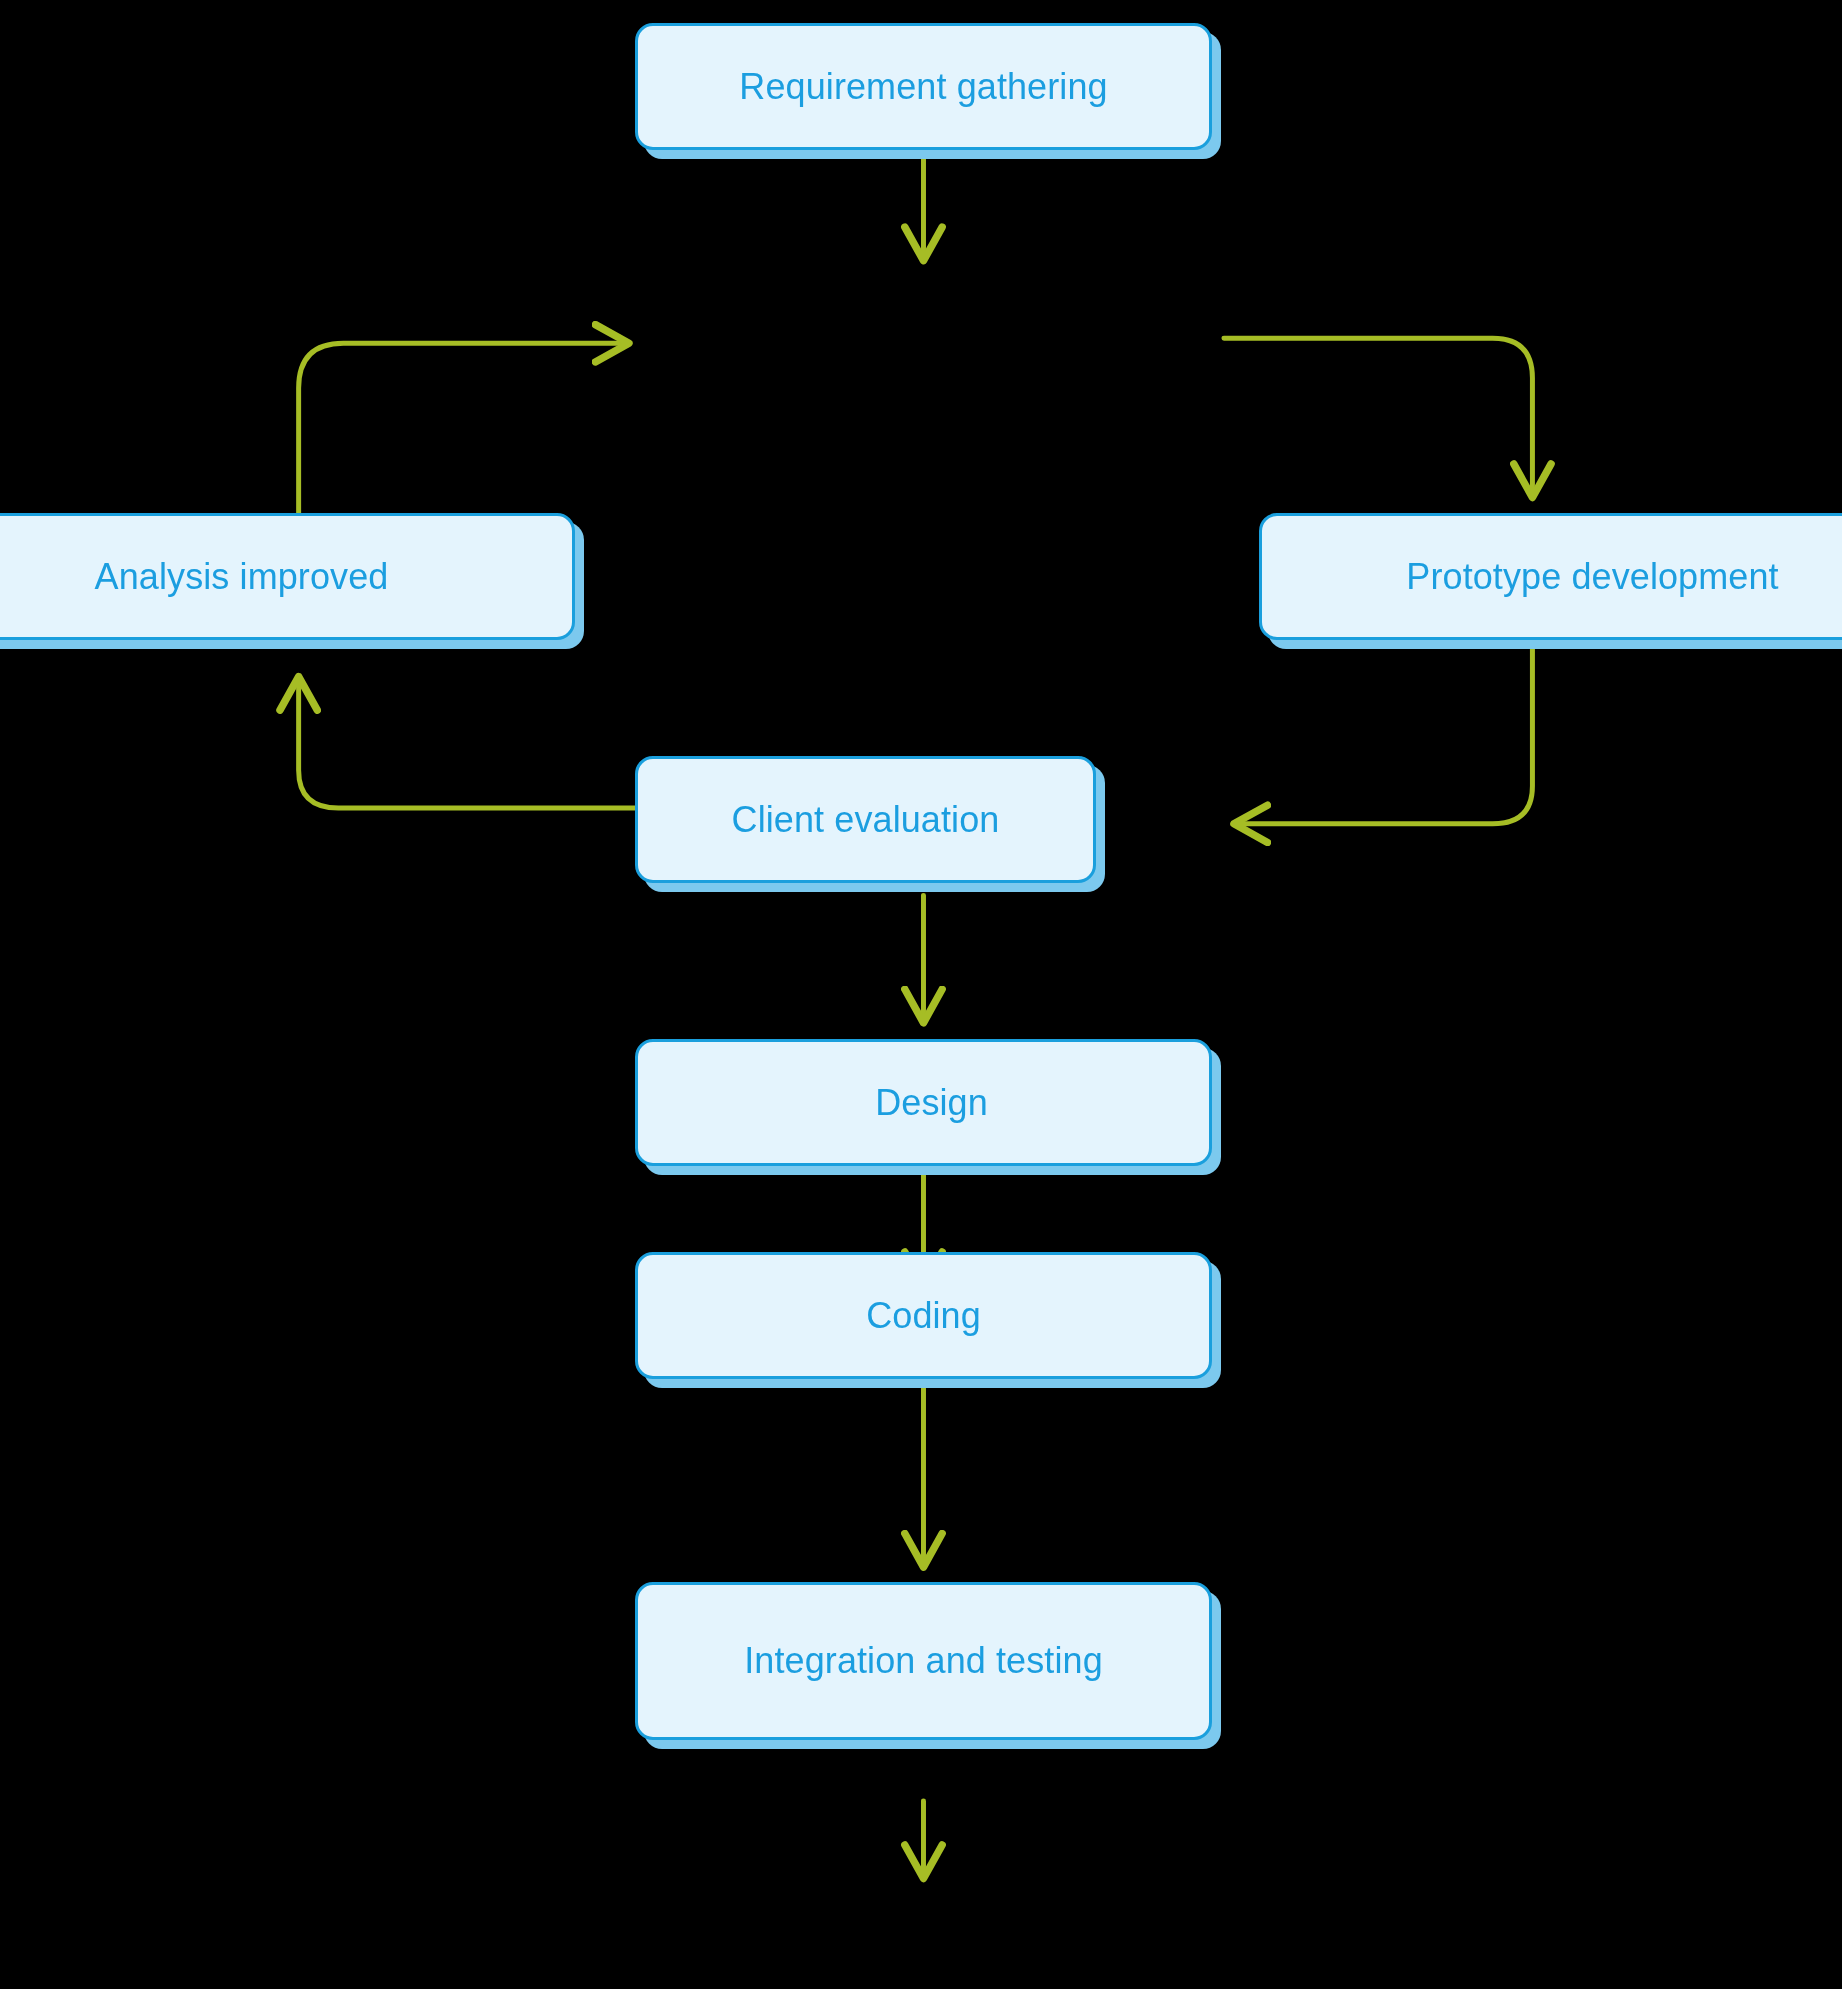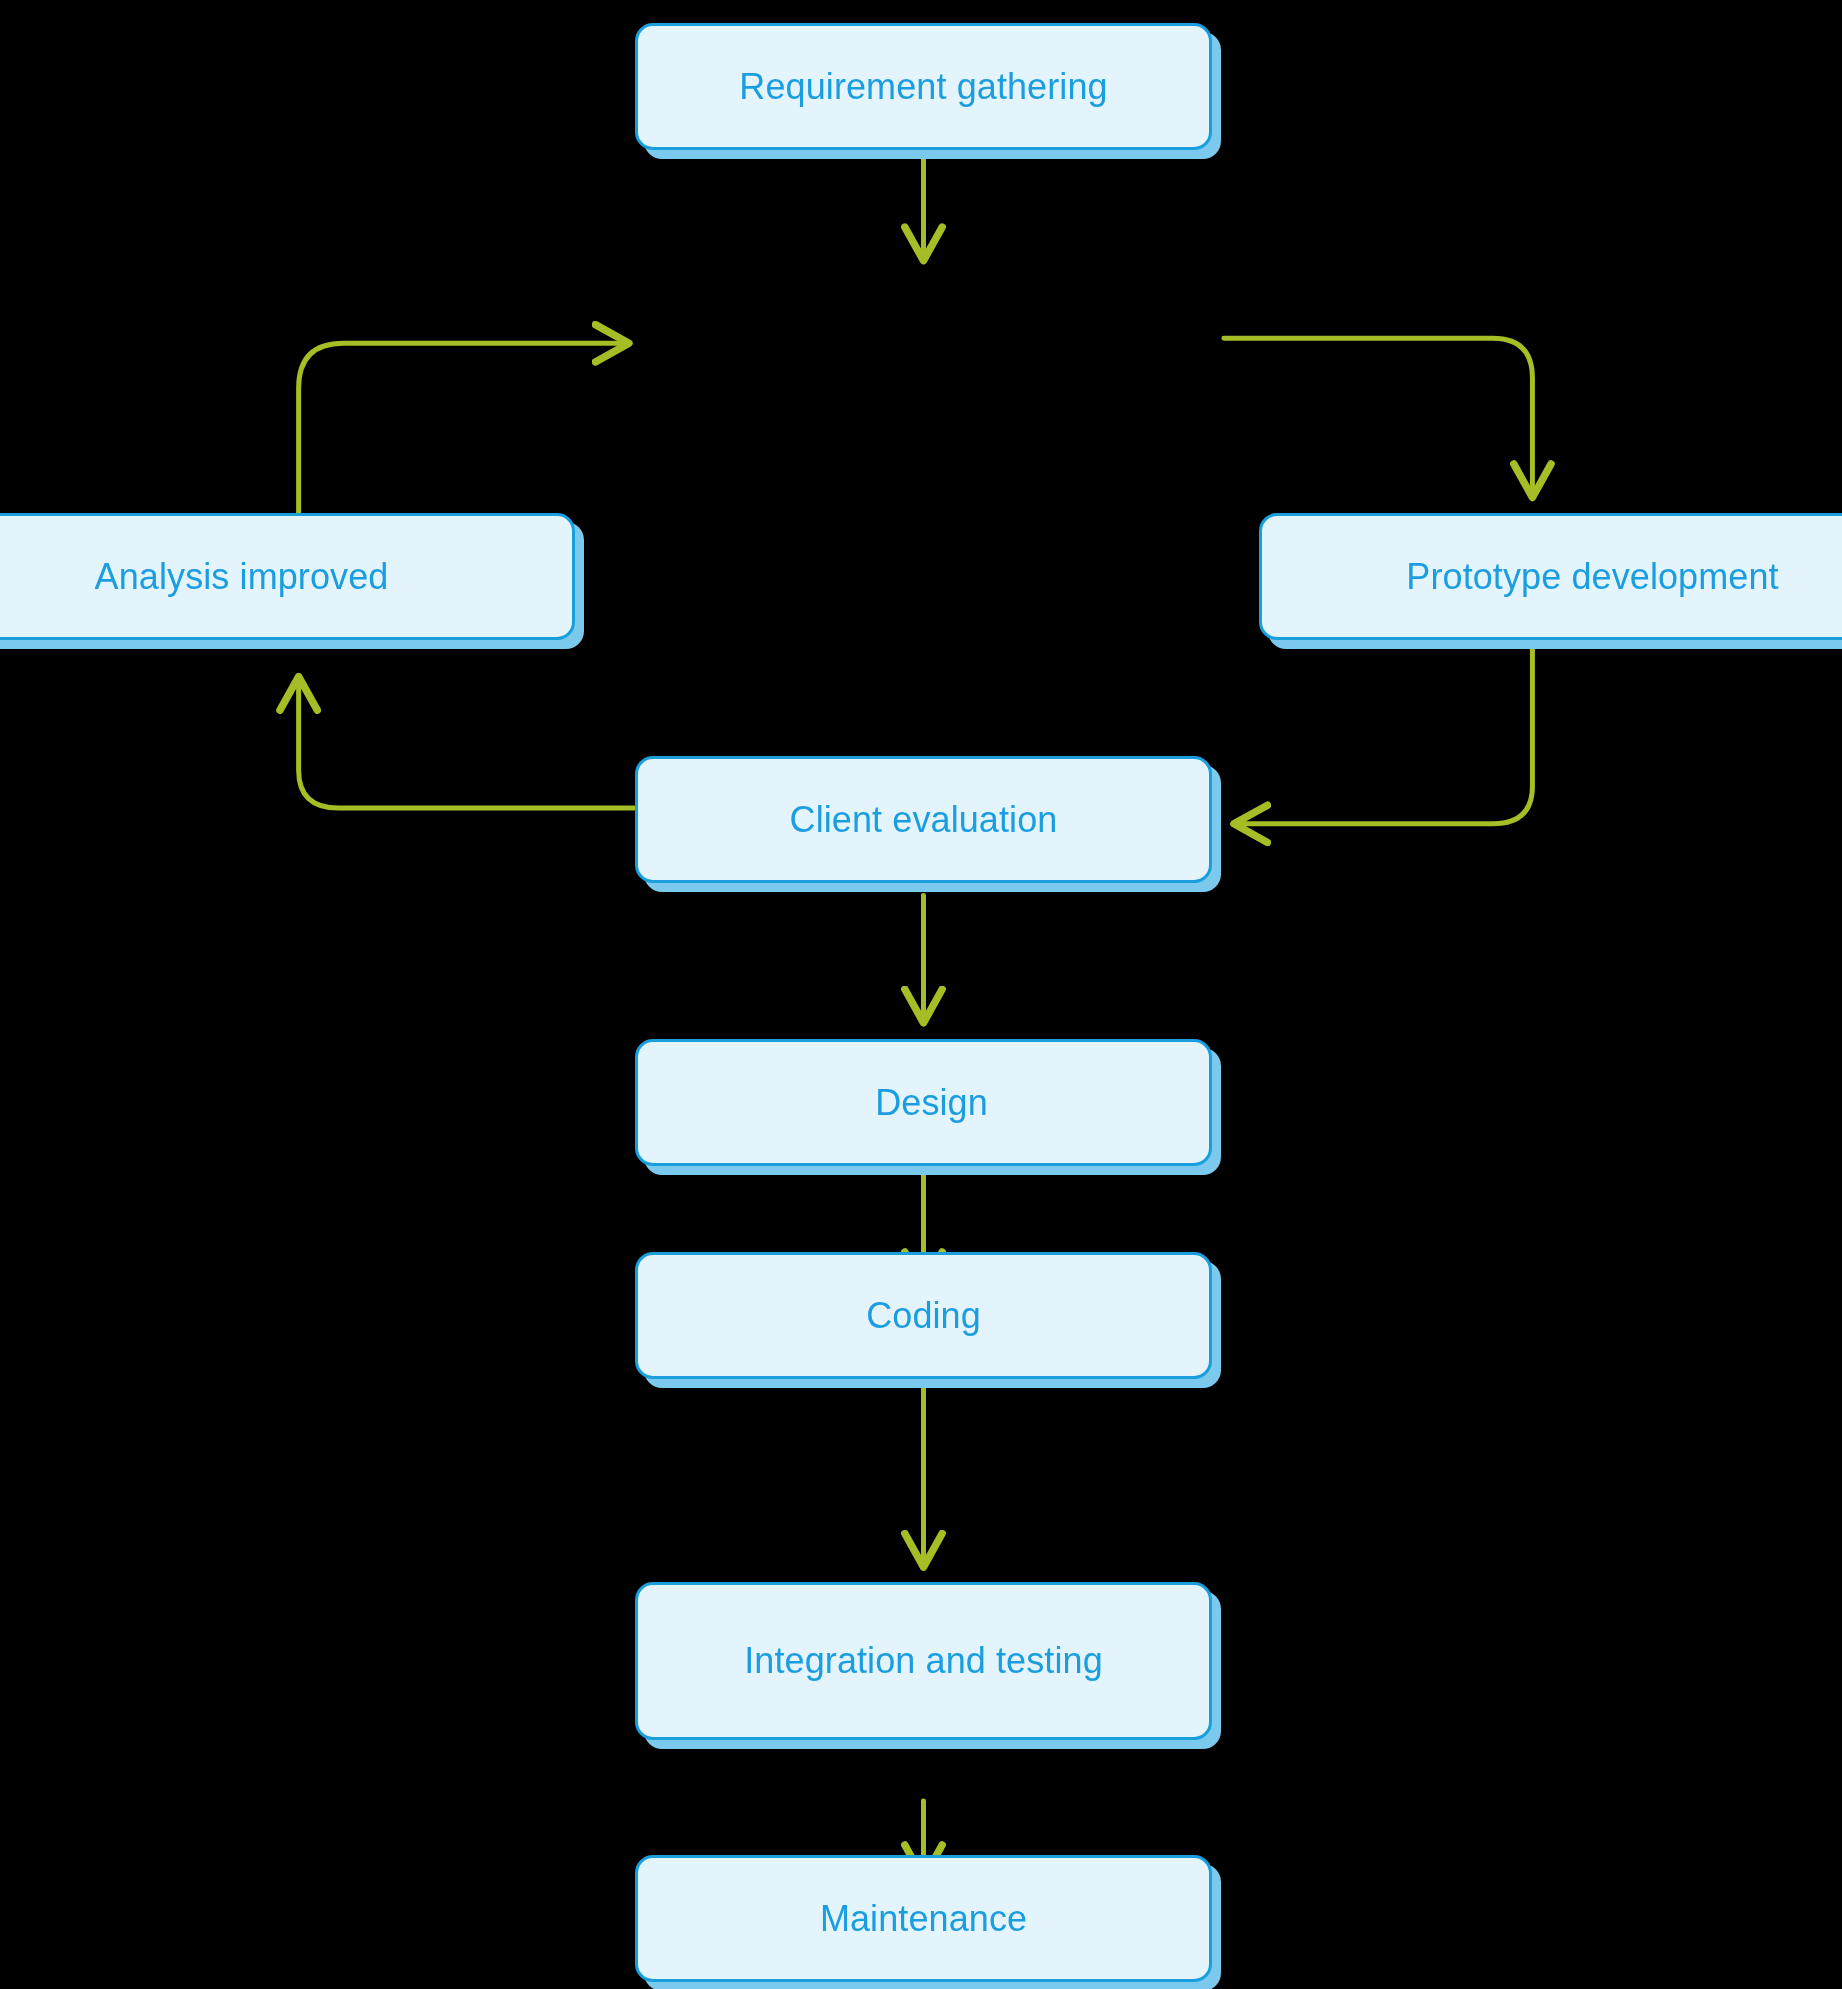--- a/index.html
+++ b/index.html
@@ -84,34 +84,31 @@
 
 
   <div class="node" style="left:-92px; top:513px; width:667px; height:127px;">
     <span class="node-label">Analysis improved</span>
   </div>
 
   <div class="node" style="left:1259px; top:513px; width:667px; height:127px;">
     <span class="node-label">Prototype development</span>
   </div>
 
-  <div class="node" style="left:635px; top:756px; width:577px; height:127px;">
+  <div class="node" style="left:635px; top:756px; width:461px; height:127px;">
     <span class="node-label">Client evaluation</span>
   </div>
 
   <div class="node" style="left:635px; top:1039px; width:577px; height:127px;padding-left:16px;">
     <span class="node-label">Design</span>
   </div>
 
   <div class="node" style="left:635px; top:1252px; width:577px; height:127px;">
     <span class="node-label">Coding</span>
   </div>
 
   <div class="node" style="left:635px; top:1582px; width:577px; height:158px;">
     <span class="node-label">Integration and testing</span>
   </div>
 
-  <div class="node" style="left:635px; top:1855px; width:577px; height:127px;">
-    <span class="node-label">Maintenance</span>
-  </div>
 
 </div>
 
 
 </body></html>

